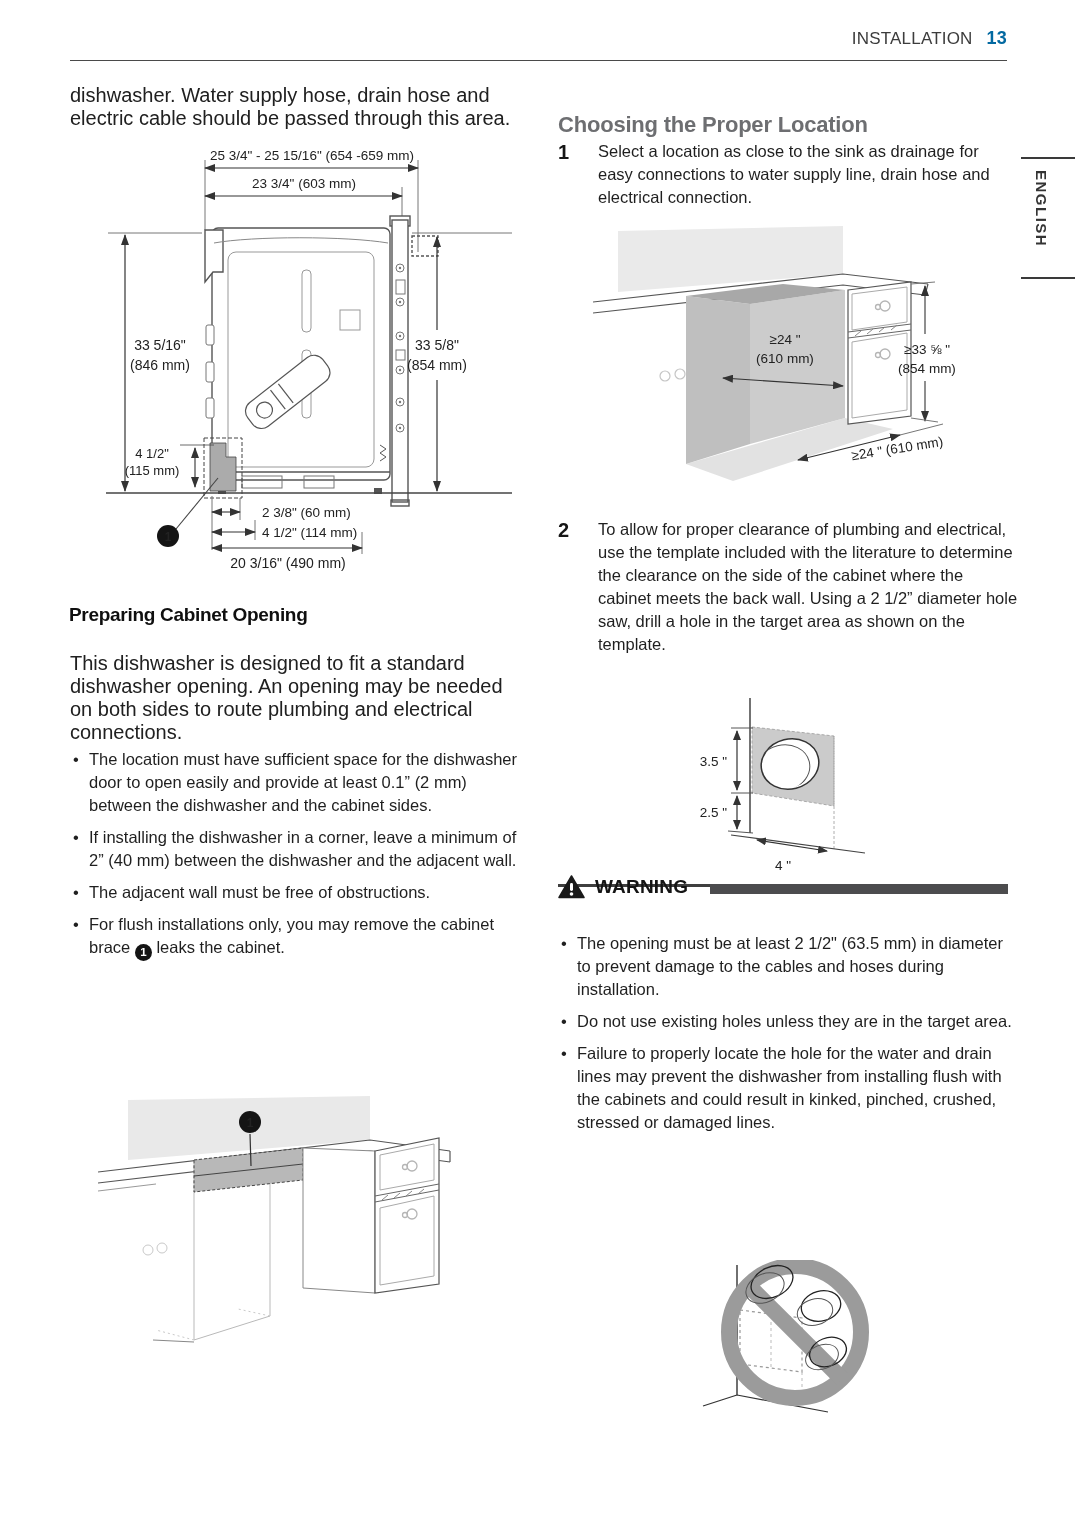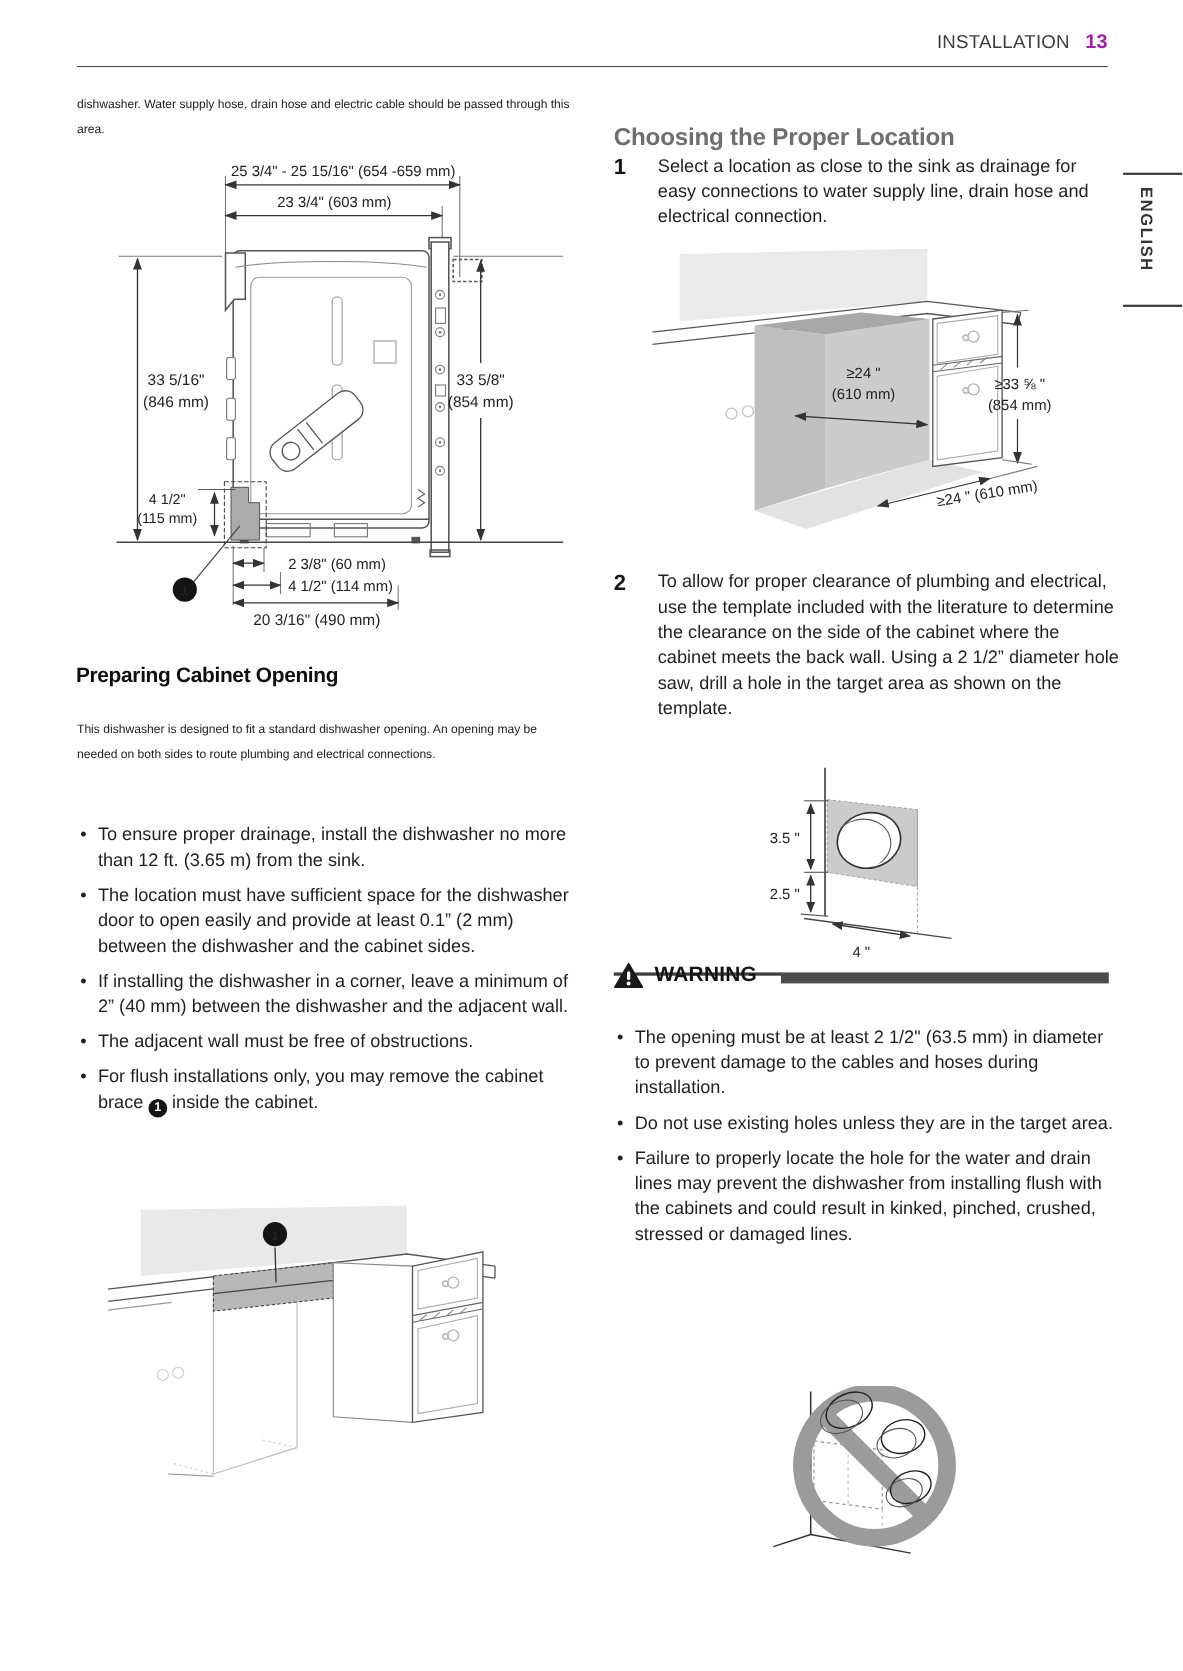--- a/index.html
+++ b/index.html
@@ -3,30 +3,30 @@
 <meta charset="utf-8">
 <style>
   html,body{margin:0;padding:0;background:#ffffff;}
   .page{
     position:relative;width:1075px;height:1519px;margin:0 auto;background:#fff;
     font-family:"Liberation Sans",sans-serif;color:#1f1f1f;overflow:hidden;
   }
   .abs{position:absolute;}
   
   .hdr{top:28px;right:68px;font-size:17px;color:#3c3c3c;letter-spacing:.2px;}
-  .hdr .pagenum{font-weight:bold;font-size:18px;color:#a21caf;margin-left:14px;}
+  .hdr .pagenum{font-weight:bold;font-size:18px;color:#0369a1;margin-left:14px;}
   .hdr-rule{top:60px;left:70px;width:937px;height:0;border-top:1.5px solid #4a4a4a;}
   
   .tab-line{left:1021px;width:54px;height:2px;background:#3a3a3a;}
   .tab-text{
     left:1033px;top:170px;height:112px;writing-mode:vertical-rl;
     font-weight:bold;font-size:15px;letter-spacing:1.5px;color:#343434;
   }
   
-  .body-text{font-size:11px;line-height:23px;color:#202020;}
+  .body-text{font-size:20px;line-height:23px;color:#202020;}
   .h1{font-size:19px;font-weight:bold;color:#0f0f0f;letter-spacing:-.3px;}
   .h2{font-size:22px;font-weight:bold;color:#6d6e71;letter-spacing:-.2px;margin-top:28px;}
   ul.blist{list-style:none;margin:0;padding:0;}
   ul.blist li{position:relative;padding-left:19px;margin-bottom:9px;font-size:16.5px;line-height:23px;}
   ul.blist li::before{content:"•";position:absolute;left:3px;top:0;color:#202020;}
   .badge{
     display:inline-flex;width:17px;height:17px;border-radius:50%;background:#141414;color:#fff;
     font-size:11.5px;font-weight:bold;align-items:center;justify-content:center;vertical-align:-3px;
   }
   .step{display:flex;}
@@ -161,25 +161,24 @@
     <text x="170" y="397" font-size="13.5">4 1/2" (114 mm)</text>
     <line x1="120" y1="408" x2="270" y2="408" stroke="#333" stroke-width="1.2" marker-start="url(#ah1)" marker-end="url(#ah1)"></line>
     <text x="196" y="428" font-size="14" text-anchor="middle">20 3/16" (490 mm)</text>
   </svg>
 
   <div class="abs h1" style="left:69px;top:604px;">Preparing Cabinet Opening</div>
 
   <div class="abs body-text" style="left:70px;top:652px;width:452px;">This dishwasher is designed to fit a standard dishwasher opening. An opening may be needed on both sides to route plumbing and electrical connections.</div>
 
   <ul class="blist abs" style="left:70px;top:748px;width:458px;">
-    <li>To ensure proper drainage, install the dishwasher no more than 12 ft. (3.65 m) from the sink.</li>
     <li>The location must have sufficient space for the dishwasher door to open easily and provide at least 0.1” (2 mm) between the dishwasher and the cabinet sides.</li>
     <li>If installing the dishwasher in a corner, leave a minimum of 2” (40 mm) between the dishwasher and the adjacent wall.</li>
     <li>The adjacent wall must be free of obstructions.</li>
-    <li><span>For flush installations only, you may remove the cabinet brace </span><span class="badge">1</span><span> inside the cabinet.</span></li>
+    <li><span>For flush installations only, you may remove the cabinet brace </span><span class="badge">1</span><span> leaks the cabinet.</span></li>
   </ul>
 
   <svg class="abs" style="left:98px;top:1088px;" width="400" height="295" viewBox="0 0 400 295">
     <polygon points="30,12 272,8 272,52 30,72" fill="#e9e9e9"></polygon>
     <g fill="none" stroke="#555" stroke-width="1.2">
       <path d="M0,84 L272,52 L352,63"></path>
       <path d="M0,95 L272,63 L352,74"></path>
       <line x1="352" y1="63" x2="352" y2="74"></line>
     </g>
     <path d="M0,103 L58,96" stroke="#999" stroke-width="1" fill="none"></path>

